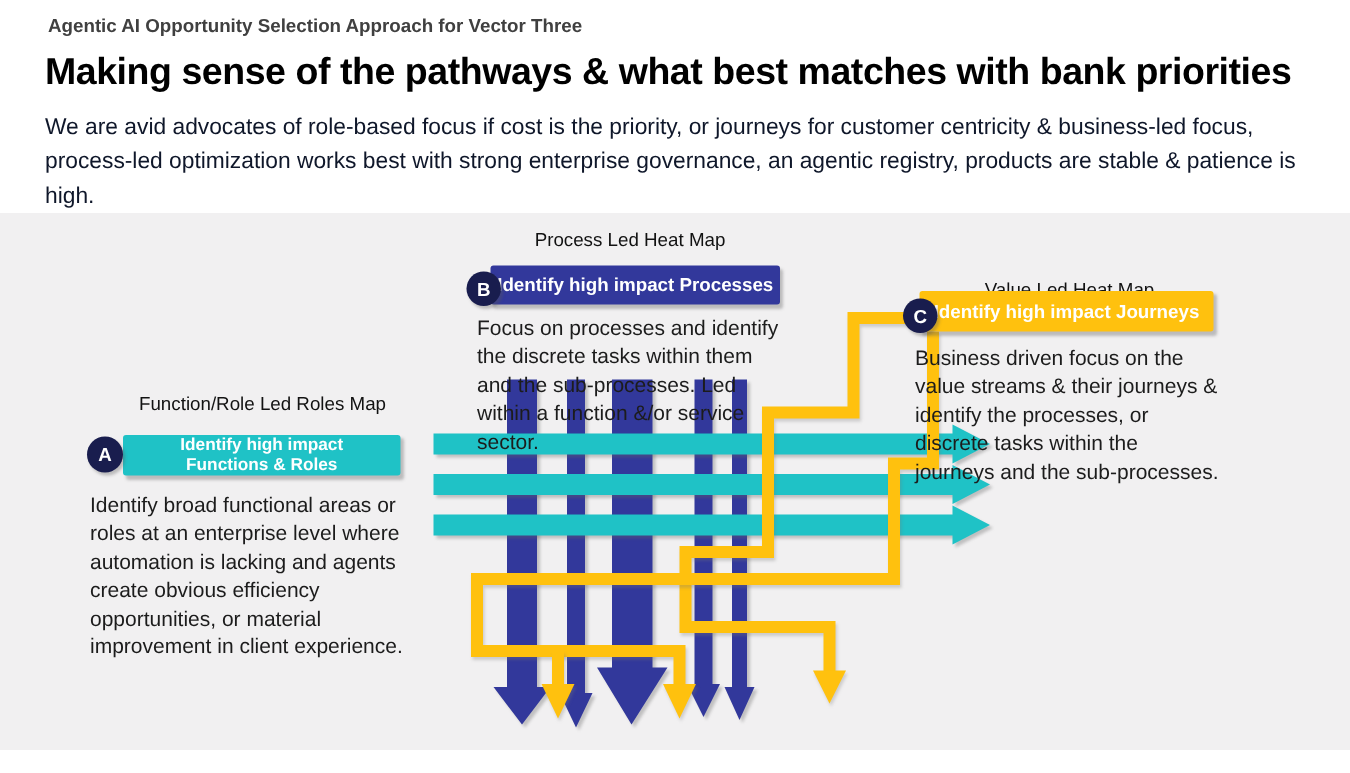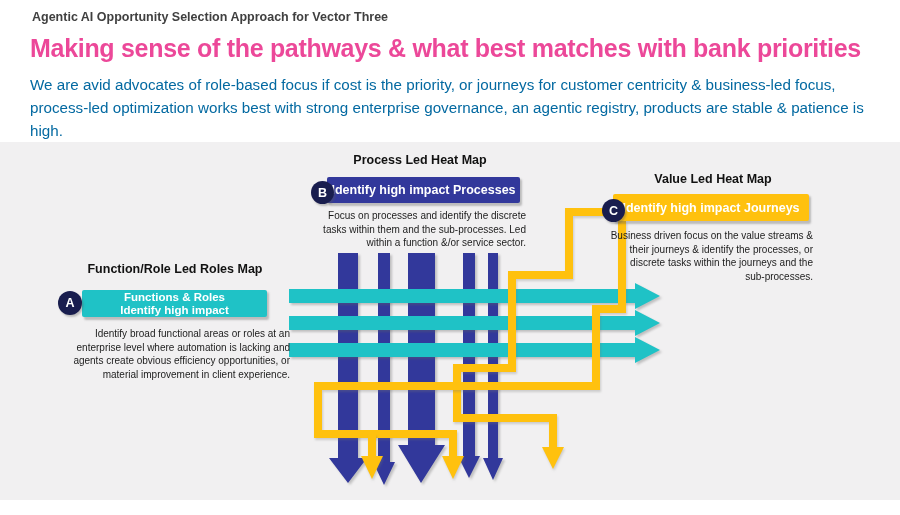--- a/index.html
+++ b/index.html
@@ -10,53 +10,53 @@
     position:relative;
     overflow:hidden;
   }
   
   .eyebrow {
     position:absolute; left:32px; top:10px;
     font-size:12.5px; font-weight:bold; color:#404040;
   }
   .page-title {
     position:absolute; left:30px; top:34px;
-    font-size:25px; font-weight:bold; color:#ec4899;
+    font-size:25px; font-weight:bold; color:#000000;
     letter-spacing:-0.3px; white-space:nowrap;
   }
   .page-subtitle {
     position:absolute; left:30px; top:74px; width:848px;
-    font-size:15.2px; color:#0369a1; line-height:1.5;
+    font-size:15.2px; color:#0f172a; line-height:1.5;
   }
   
   .panel {
     position:absolute; left:0; top:142px; width:900px; height:358px;
     background:#F1F0F1;
   }
   .panel svg { position:absolute; left:0; top:0; }
   .hm-title {
-    position:absolute; font-size:12.5px; font-weight:bold; color:#121212;
+    position:absolute; font-size:12.5px; font-weight:normal; color:#121212;
     text-align:center;
   }
   .bar {
     position:absolute; color:#fff; font-weight:bold; text-align:center;
     border-radius:2px; box-shadow:2px 2.5px 2px rgba(90,90,90,0.35);
     display:flex; flex-direction:column; justify-content:center;
   }
   .bar.process { background:#32389B; font-size:12.5px; }
   .bar.value   { background:#FFC10E; font-size:12.5px; }
   .bar.function{ background:#1FC2C6; font-size:11.5px; line-height:13px; }
   .badge {
     position:absolute; width:23px; height:23px; border-radius:50%;
     background:#191D4E; color:#fff; font-weight:bold; font-size:12.5px;
     display:flex; align-items:center; justify-content:center;
     box-shadow:1.5px 2px 2px rgba(90,90,90,0.35); z-index:5;
   }
   .desc {
-    position:absolute; font-size:10px; color:#1c1c1c; text-align:right;
+    position:absolute; font-size:14px; color:#1c1c1c; text-align:left;
     line-height:1.35;
   }
   .sh  { filter:drop-shadow(2px 2.5px 1px rgba(100,100,100,0.35)); }
   .shy { filter:drop-shadow(1.5px 2px 1px rgba(120,120,120,0.3)); }
 </style>
 </head>
 <body>
 
 <header>
   <div class="eyebrow">Agentic AI Opportunity Selection Approach for Vector Three</div>
@@ -92,26 +92,26 @@
       <polygon class="shy" points="442,314 464,314 453,337"></polygon>
       <polygon class="shy" points="542,305 564,305 553,327"></polygon>
     </g>
   </svg>
 
   <div class="hm-title" style="left:320px; top:11px; width:200px;">Process Led Heat Map</div>
   <div class="badge" style="left:311px; top:39px;">B</div>
   <div class="bar process" style="left:327px; top:35px; width:193px; height:26px;">Identify high impact Processes</div>
   <div class="desc" style="left:318px; top:67px; width:208px;">Focus on processes and identify the discrete tasks within them and the sub-processes.  Led within a function &amp;/or service sector.</div>
 
-  <div class="hm-title" style="left:618px; top:30px; width:190px;">Value Led Heat Map</div>
+  <div class="hm-title" style="left:618px; top:44px; width:190px;">Value Led Heat Map</div>
   <div class="badge" style="left:602px; top:57px;">C</div>
   <div class="bar value" style="left:613px; top:52px; width:196px; height:27px;">Identify high impact Journeys</div>
   <div class="desc" style="left:610px; top:87px; width:203px;">Business driven focus on the value streams &amp; their journeys &amp; identify the processes, or discrete tasks within the journeys and the sub-processes.</div>
 
   <div class="hm-title" style="left:68px; top:120px; width:214px;">Function/Role Led Roles Map</div>
   <div class="badge" style="left:58px; top:149px; width:24px; height:24px;">A</div>
   <div class="bar function" style="left:82px; top:148px; width:185px; height:27px;">
+    <div>Identify high impact</div>
     <div>Functions &amp; Roles</div>
-    <div>Identify high impact</div>
   </div>
   <div class="desc" style="left:60px; top:185px; width:230px;">Identify broad functional areas or roles at an enterprise level where automation is lacking and agents create obvious efficiency opportunities, or material improvement in client experience.</div>
 
 </div>
 
 </body></html>

